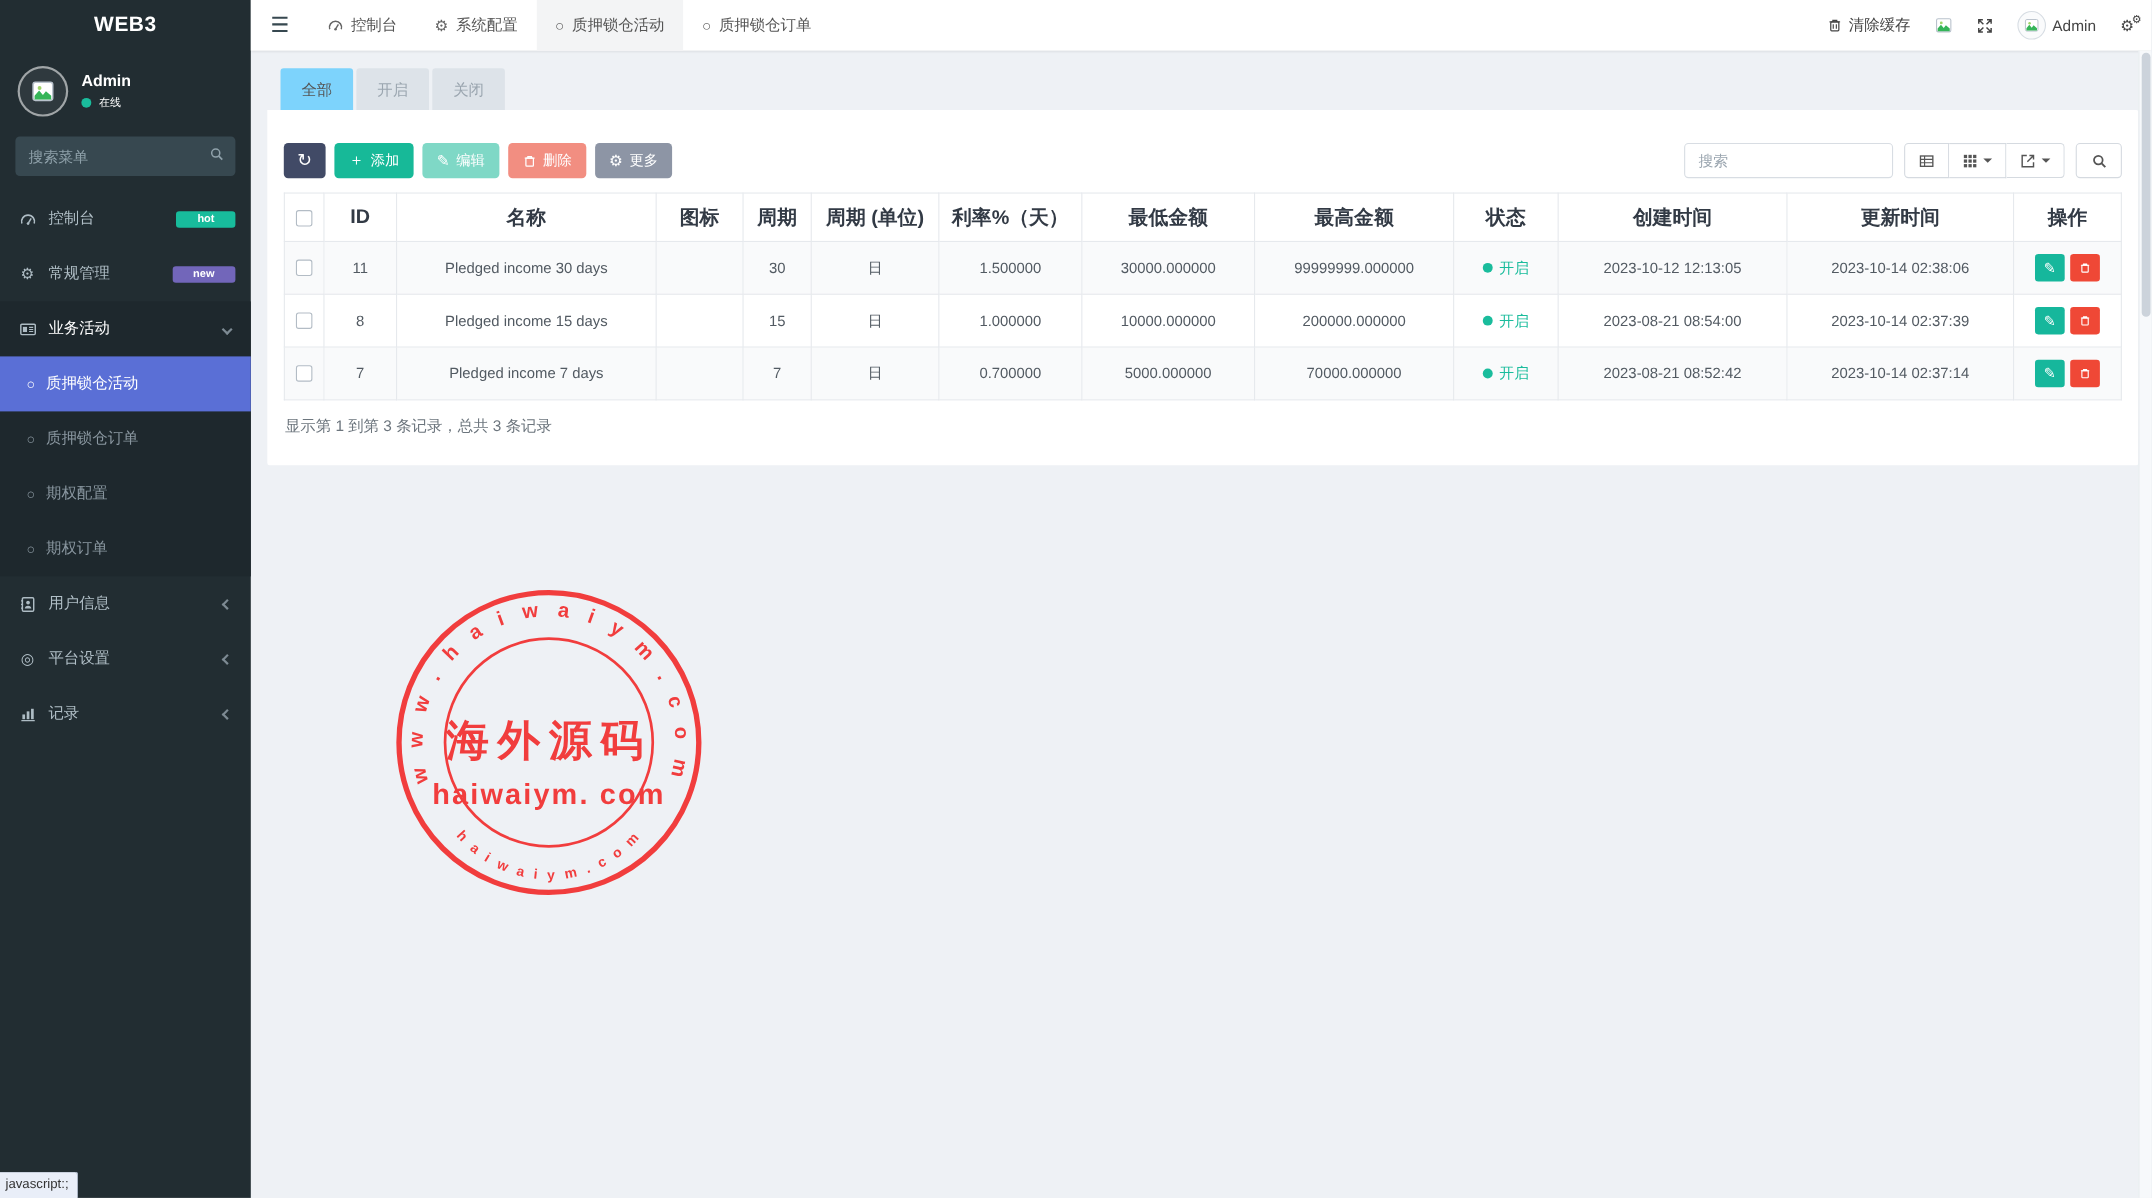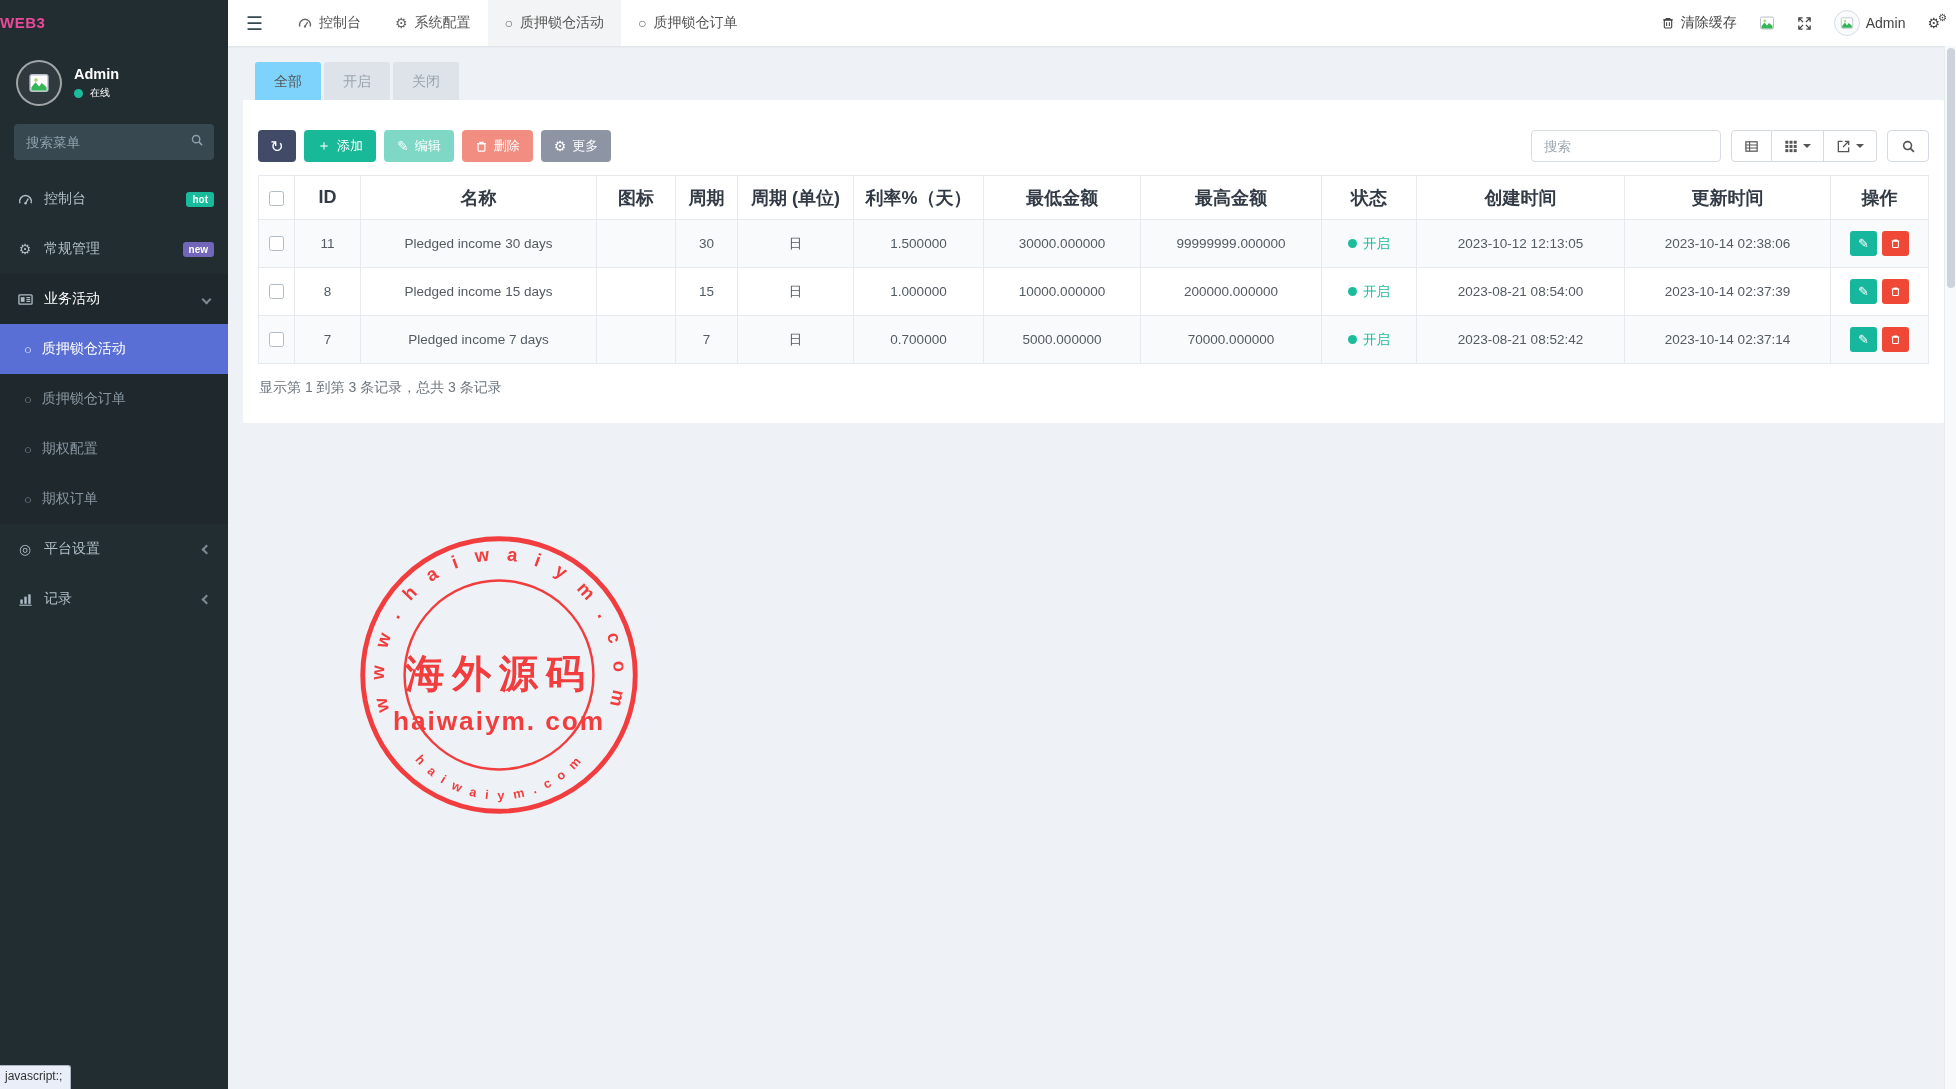--- a/index.html
+++ b/index.html
@@ -3,35 +3,35 @@
 <meta charset="utf-8">
 <style>
   * { margin:0; padding:0; box-sizing:border-box; }
   html,body { width:1956px; height:1089px; overflow:hidden; }
   body { font-family:"Liberation Sans", sans-serif; background:#eef1f5; position:relative; }
 
   .screen { width:1956px; height:1089px; display:flex; position:relative; }
 
   
   .sidebar { width:228px; background:#222d32; color:#b0bec6; flex-shrink:0; display:flex; flex-direction:column; }
-  .brand { height:46px; line-height:46px; text-align:left; color:#ec4899; font-size:15px; font-weight:bold; letter-spacing:.5px; }
+  .brand { height:46px; line-height:46px; text-align:center; color:#ffffff; font-size:19px; font-weight:bold; letter-spacing:.5px; }
   .user-panel { display:flex; align-items:center; padding:14px 16px 10px 16px; }
   .avatar-lg { width:46px; height:46px; border-radius:50%; border:2px solid rgba(255,255,255,.55); display:flex; align-items:center; justify-content:center; background:rgba(255,255,255,.06); }
   .user-meta { margin-left:12px; }
   .user-name { color:#fff; font-weight:bold; font-size:14.5px; margin-bottom:4px; }
   .user-status { font-size:10px; color:#fff; display:flex; align-items:center; }
   .dot-on { width:9px; height:9px; border-radius:50%; background:#1abc9c; display:inline-block; margin-right:7px; }
   .side-search { margin:8px 14px 14px 14px; position:relative; }
   .side-search input { width:100%; height:36px; background:#374850; border:none; border-radius:4px; color:#cfd8dc; font-size:13.5px; padding:0 34px 0 12px; outline:none; font-family:"Liberation Sans",sans-serif; }
   .side-search input::placeholder { color:#8fa1aa; }
   .side-search .s-ico { position:absolute; right:10px; top:9px; color:#8fa1aa; }
   .menu { flex:1; }
   .m-item { height:50px; display:flex; align-items:center; padding:0 16px; font-size:14px; color:#b0bec6; cursor:pointer; position:relative; }
   .m-item .mi { width:18px; margin-right:10px; display:inline-flex; justify-content:center; color:#aebcc4; font-size:14px; }
-  .badge { position:absolute; right:14px; font-size:10px; color:#fff; padding:2px 6px; border-radius:3px; font-weight:bold; }
+  .badge { position:absolute; right:14px; font-size:10px; color:#fff; padding:2px 19px; border-radius:3px; font-weight:bold; }
   .badge.hot { background:#18bc9c; }
   .badge.new { background:#7266ba; }
   .chev { width:7px; height:7px; border-left:2px solid #7d8a93; border-bottom:2px solid #7d8a93; position:absolute; right:18px; }
   .chev.left { transform:rotate(45deg); }
   .chev.down { transform:rotate(-45deg); }
   .group-open { background:#1e282d; }
   .group-open > .m-item { color:#fff; }
   .sub-item { height:50px; display:flex; align-items:center; padding:0 16px 0 24px; font-size:14px; color:#8a97a0; cursor:pointer; }
   .sub-item .circ { font-size:13px; margin-right:10px; }
   .sub-item.active { background:#5a6fd6; color:#fff; }
@@ -175,20 +175,32 @@
         <div class="sub-item">
           <span class="circ">○</span>
           <span>期权配置</span>
         </div>
         <div class="sub-item">
           <span class="circ">○</span>
           <span>期权订单</span>
         </div>
       </div>
 
+      <div class="m-item">
+        <span class="mi">
+            <svg width="15" height="15" viewBox="0 0 16 16">
+              <rect x="2.5" y="1.5" width="11" height="13" rx="1.2" fill="none" stroke="currentColor" stroke-width="1.4"></rect>
+              <circle cx="8" cy="6.2" r="1.8" fill="currentColor"></circle>
+              <path d="M4.8 12c0-1.8 1.4-2.8 3.2-2.8s3.2 1 3.2 2.8z" fill="currentColor"></path>
+              <path d="M1.2 4.5h2M1.2 8h2M1.2 11.5h2" stroke="currentColor" stroke-width="1.2"></path>
+            </svg>
+          </span>
+        <span>用户信息</span>
+        <span class="chev left"></span>
+      </div>
       <div class="m-item">
         <span class="mi">◎</span>
         <span>平台设置</span>
         <span class="chev left"></span>
       </div>
       <div class="m-item">
         <span class="mi">
             <svg width="15" height="15" viewBox="0 0 16 16" fill="currentColor">
               <path d="M1.5 13.5h13v1.2h-13z"></path>
               <rect x="2.5" y="8" width="2.6" height="4.6"></rect>

